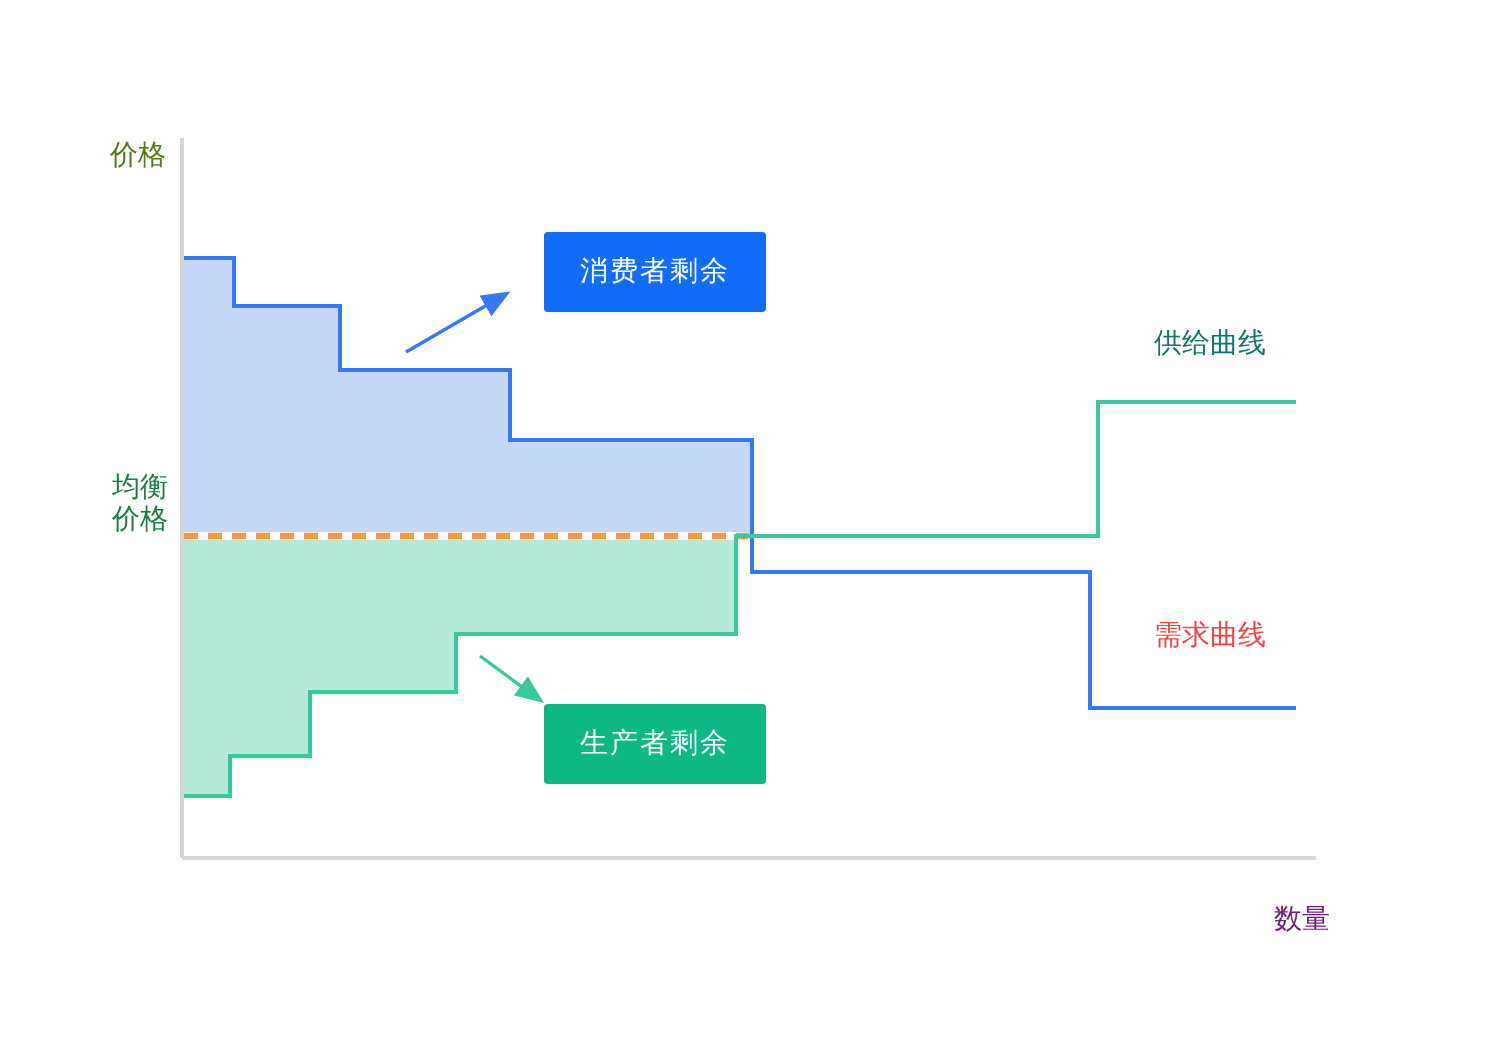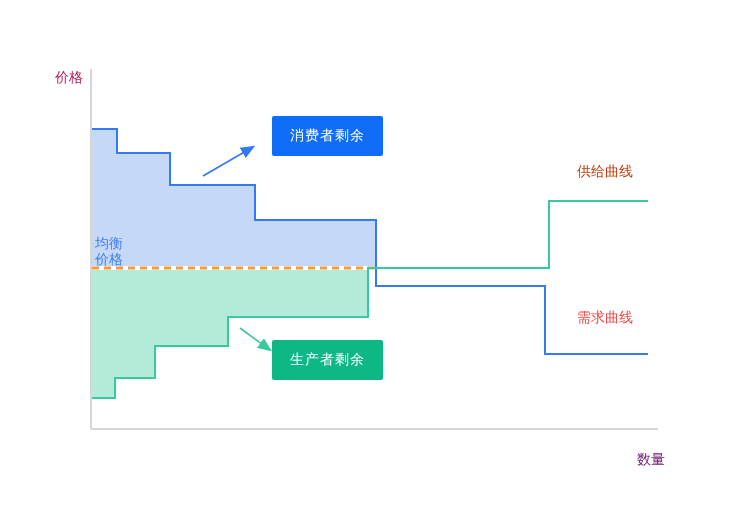--- a/index.html
+++ b/index.html
@@ -8,21 +8,21 @@
   .stage svg{position:absolute;left:0;top:0;}
   .lbl{position:absolute;font-size:14px;line-height:1.15;color:#555;white-space:nowrap;}
   .axis-y{left:55px;top:69px;}
   .axis-x{left:637px;top:451px;}
   .eq-lbl{left:56px;top:235px;width:30px;white-space:normal;word-break:break-all;text-align:left;}
   .supply-lbl{left:577px;top:163px;}
   .demand-lbl{left:577px;top:309px;}
   .badge{position:absolute;width:111px;height:40px;display:flex;align-items:center;justify-content:center;
          color:#ffffff;font-size:14px;font-weight:500;letter-spacing:1px;border-radius:2px;}
   .badge-consumer{left:272px;top:116px;justify-content:center;}
-  .badge-producer{left:272px;top:340px;}
+  .badge-producer{left:272px;top:352px;}
 </style>
 </head>
 <body>
 
 <div class="stage">
 
   <svg id="chart-svg" width="750" height="520" viewBox="0 0 750 520">
     <defs>
       <marker id="arrow-consumer" markerWidth="9" markerHeight="8" refX="7" refY="3.5" orient="auto">
         <path d="M0,0 L8.5,3.5 L0,7 Z" fill="#3479f6"></path>
@@ -46,26 +46,26 @@
     <g id="g-curves">
         <polyline points="92,129 117,129 117,153 170,153 170,185 255,185 255,220 376,220 376,286 545,286 545,354 648,354" fill="none" stroke="#3479f6" stroke-width="2" stroke-linejoin="miter"></polyline>
         <polyline points="92,398 115,398 115,378 155,378 155,346 228,346 228,317 368,317 368,268 549,268 549,201 648,201" fill="none" stroke="#38c9a0" stroke-width="2" stroke-linejoin="miter"></polyline>
       </g>
     <g id="g-arrows">
         <line x1="203" y1="176" x2="253" y2="147" stroke="#3479f6" stroke-width="1.7" marker-end="url(#arrow-consumer)"></line>
         <line x1="240" y1="328" x2="270" y2="350" stroke="#38c9a0" stroke-width="1.7" marker-end="url(#arrow-producer)"></line>
       </g>
   </svg>
 
-  <div class="lbl axis-y" style="color: #be185d;">价格</div>
+  <div class="lbl axis-y" style="color: #4d7c0f;">价格</div>
   <div class="lbl axis-x" style="color: #701a75;">数量</div>
 
-  <div class="lbl eq-lbl" style="color: #3b82f6; margin-left: 39px;">均衡价格</div>
+  <div class="lbl eq-lbl" style="color: #15803d;">均衡价格</div>
 
-  <div class="lbl supply-lbl" style="color: #c2410c;">供给曲线</div>
+  <div class="lbl supply-lbl" style="color: #0f766e;">供给曲线</div>
   <div class="lbl demand-lbl" style="color: #ef4444;">需求曲线</div>
 
   <div class="badge badge-consumer" style="background: rgb(15, 109, 250);">
     <span>消费者剩余</span>
   </div>
   <div class="badge badge-producer" style="background: rgb(13, 184, 133);">
     <span>生产者剩余</span>
   </div>
 
 </div>

